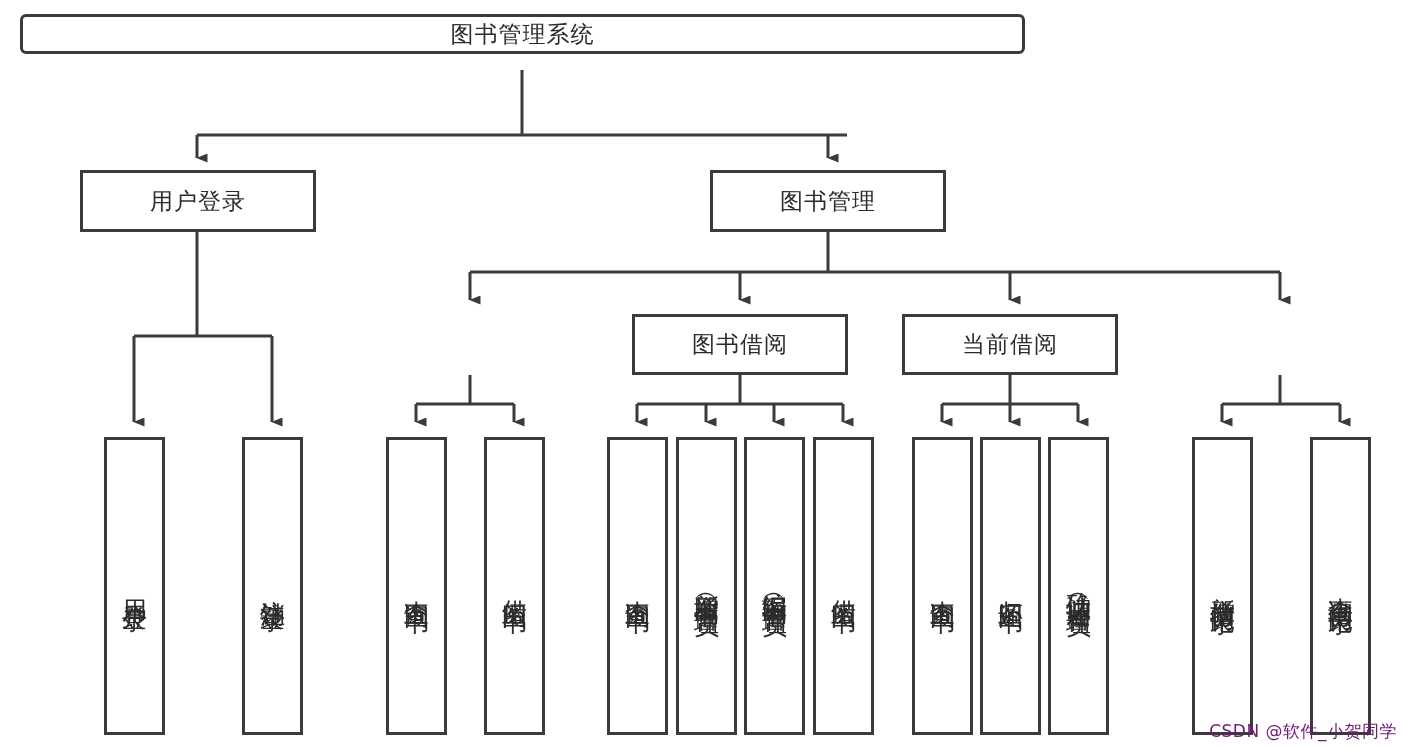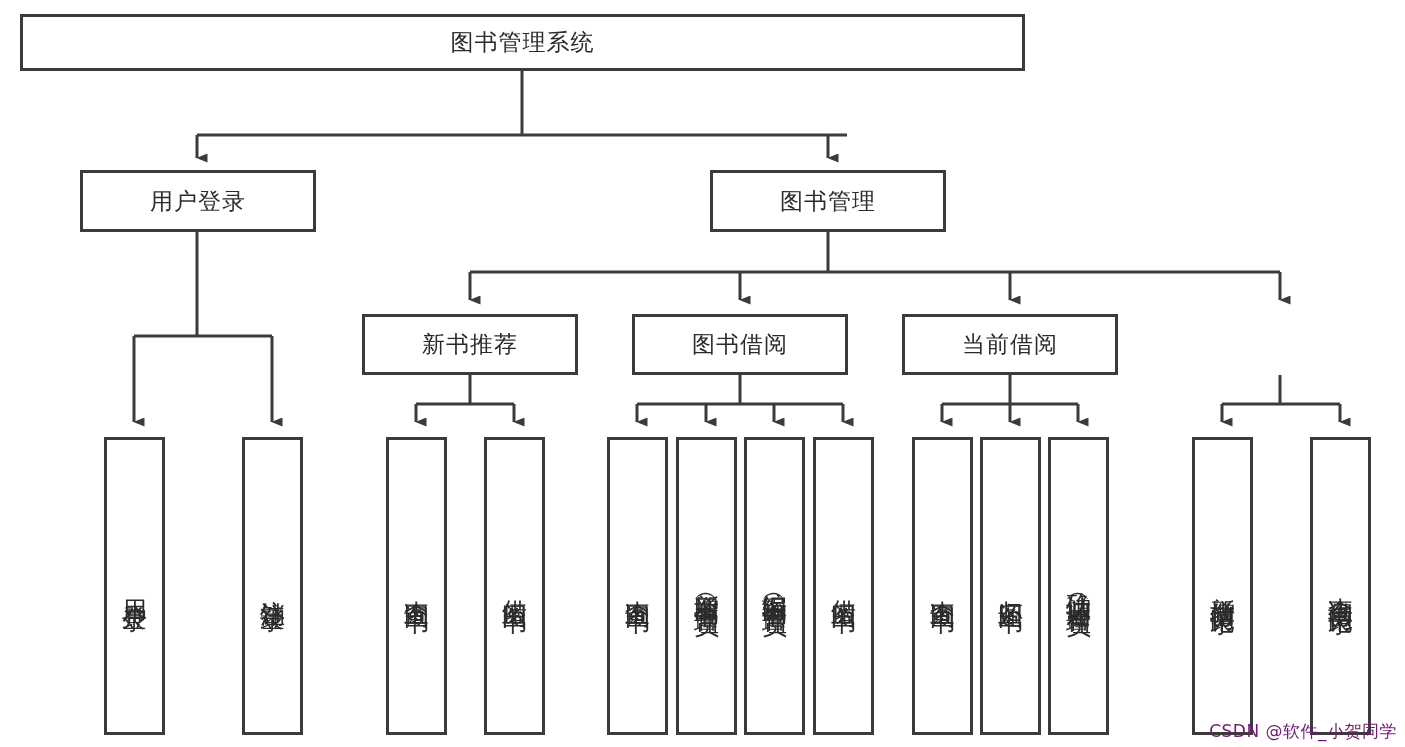--- a/index.html
+++ b/index.html
@@ -115,35 +115,32 @@
       <path d="M1010,404 L1010,422" marker-end="url(#arrow)"></path>
       <path d="M1078,404 L1078,422" marker-end="url(#arrow)"></path>
 
       <path d="M1280,375 L1280,404"></path>
       <path d="M1222,404 L1340,404"></path>
       <path d="M1222,404 L1222,422" marker-end="url(#arrow)"></path>
       <path d="M1340,404 L1340,422" marker-end="url(#arrow)"></path>
     </g>
   </svg>
 
-  <div class="node-box horiz" style="left:20px; top:14px; width:1005px; height:57px;">
+  <div class="node-box horiz" style="left:20px; top:14px; width:1005px; height:40px;border-radius:6px;">
     <span class="label-text">图书管理系统</span>
   </div>
 
   <div class="node-box horiz" style="left:80px; top:170px; width:236px; height:62px;">
     <span class="label-text">用户登录</span>
   </div>
 
   <div class="node-box horiz" style="left:710px; top:170px; width:236px; height:62px;text-align:right;">
     <span class="label-text">图书管理</span>
   </div>
 
-  <div class="node-box horiz" style="left:362px; top:314px; width:216px; height:61px;">
-    <span class="label-text">新书推荐</span>
-  </div>
 
   <div class="node-box horiz" style="left:902px; top:314px; width:216px; height:61px;">
     <span class="label-text">当前借阅</span>
   </div>
 
   <div class="node-box horiz" style="left:632px; top:314px; width:216px; height:61px;">
     <span class="label-text">图书借阅</span>
   </div>
 
 

